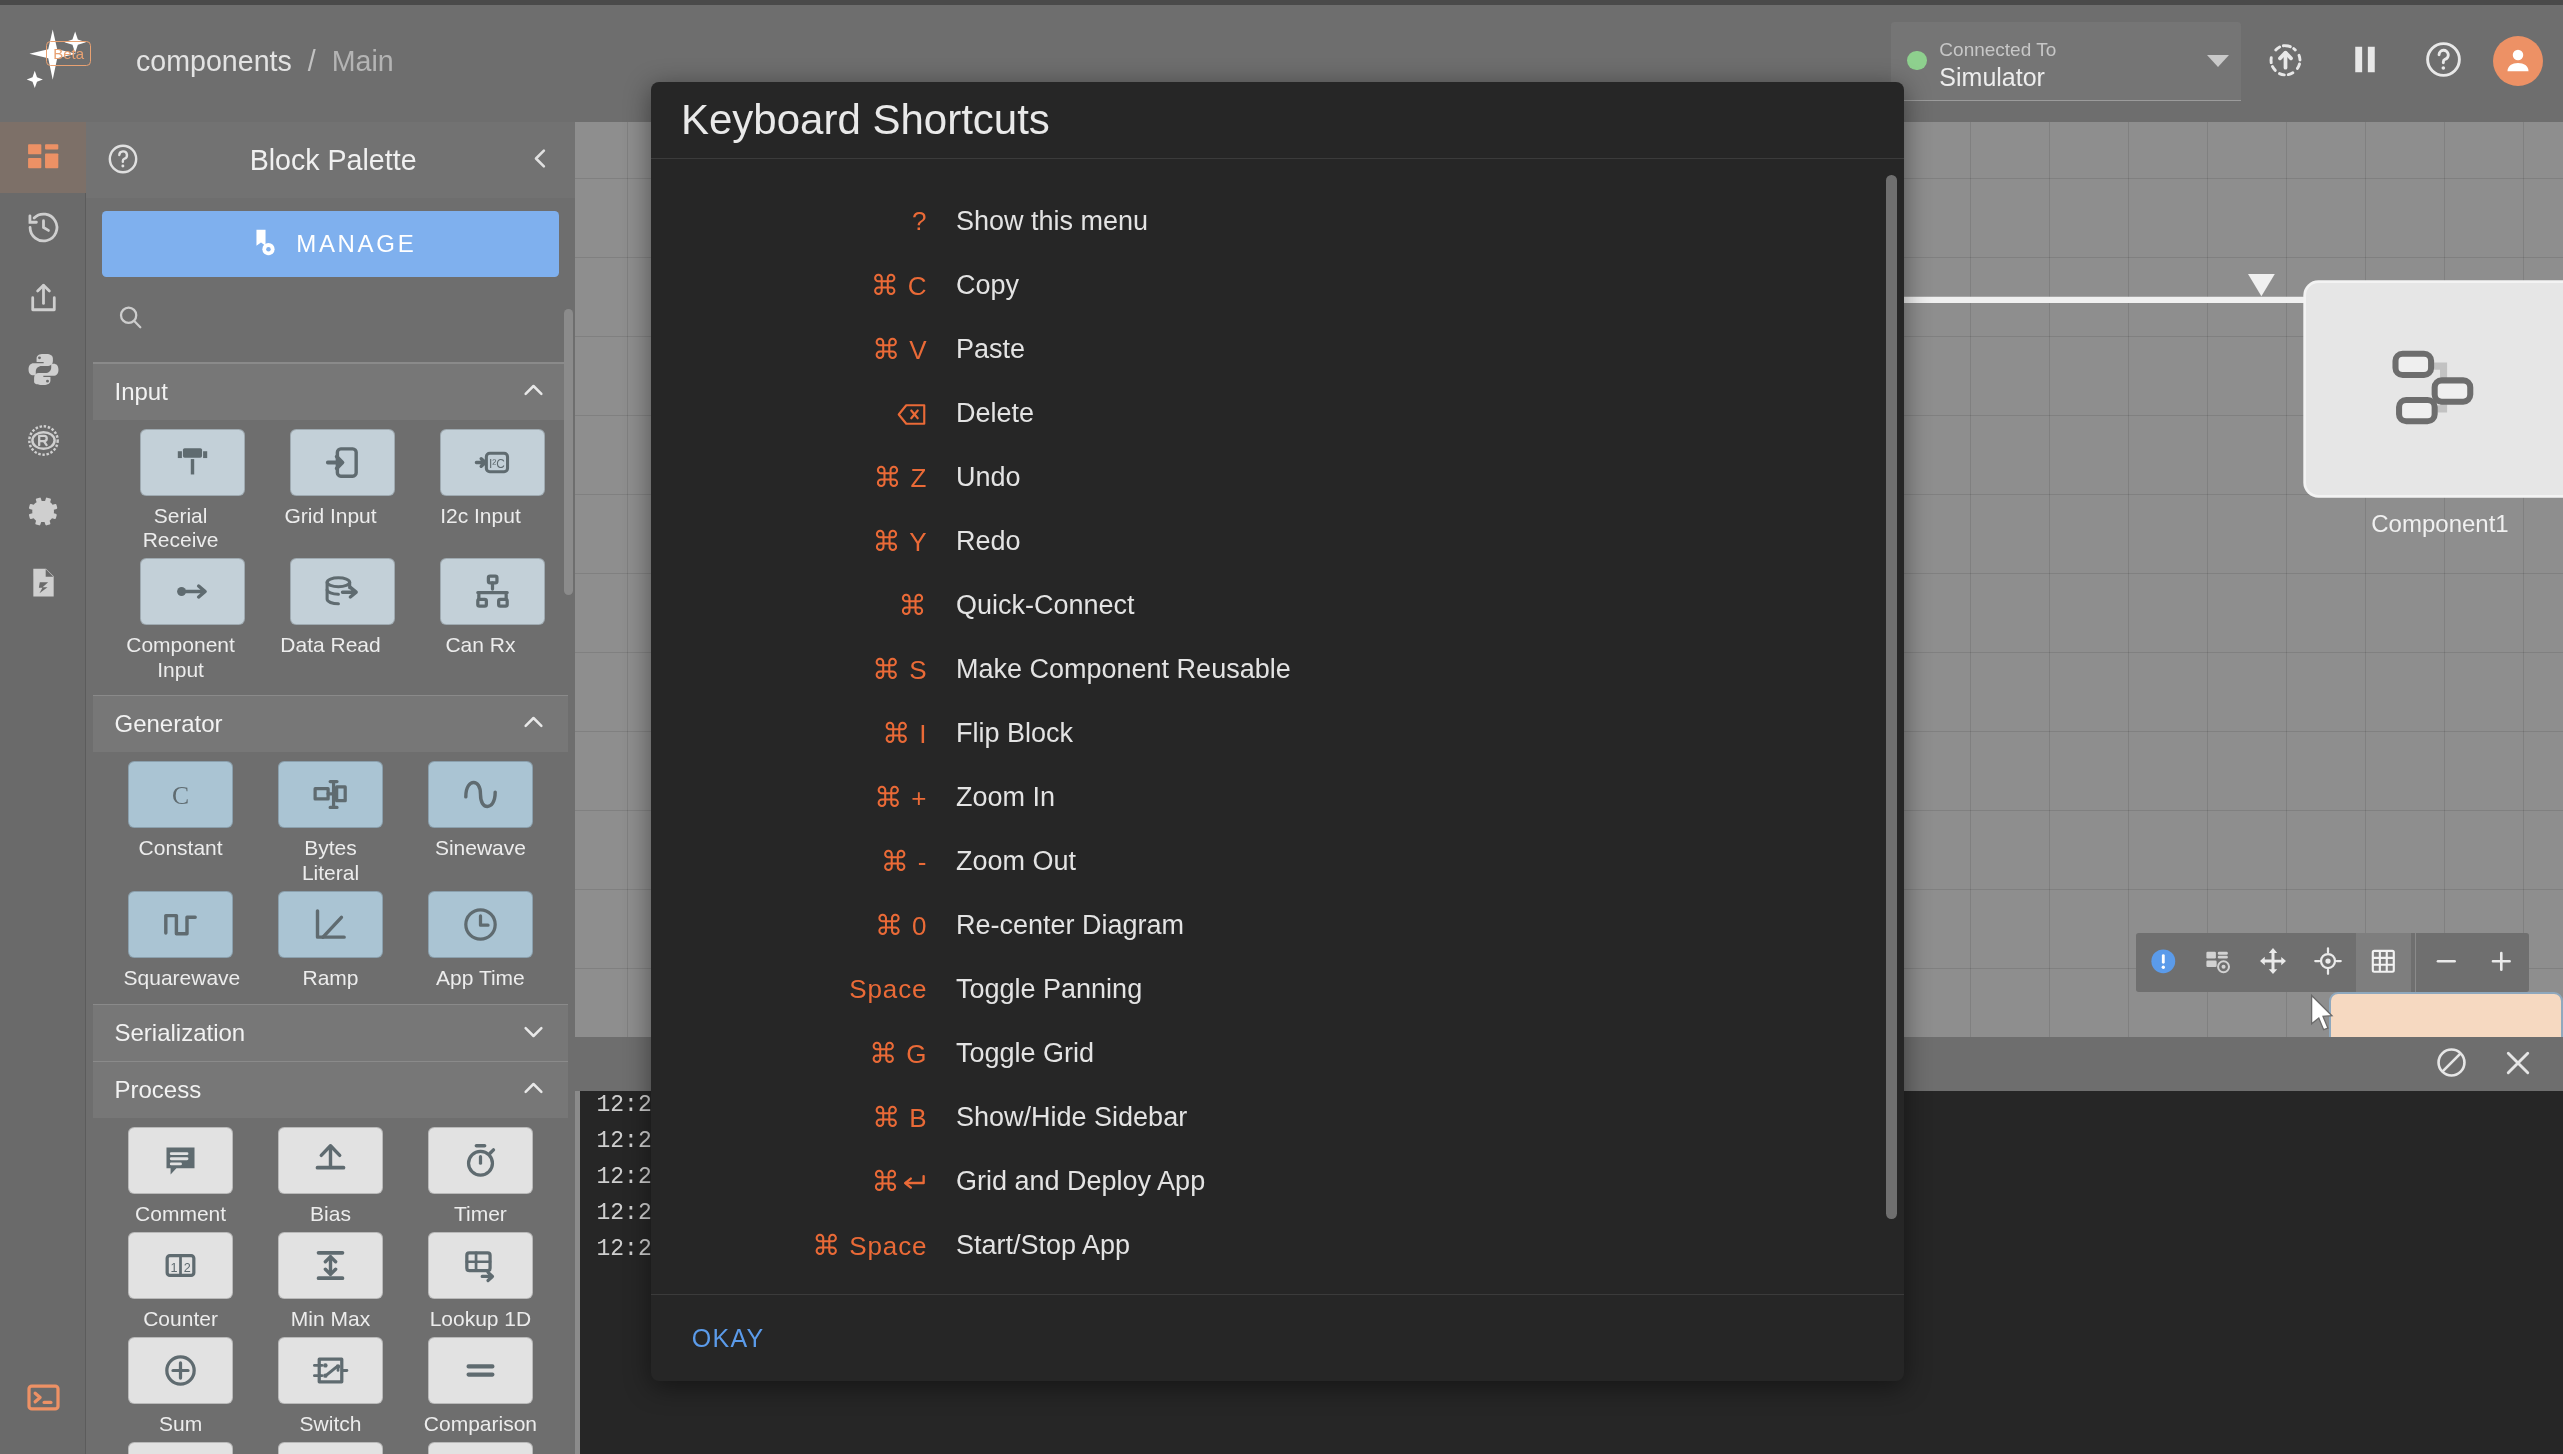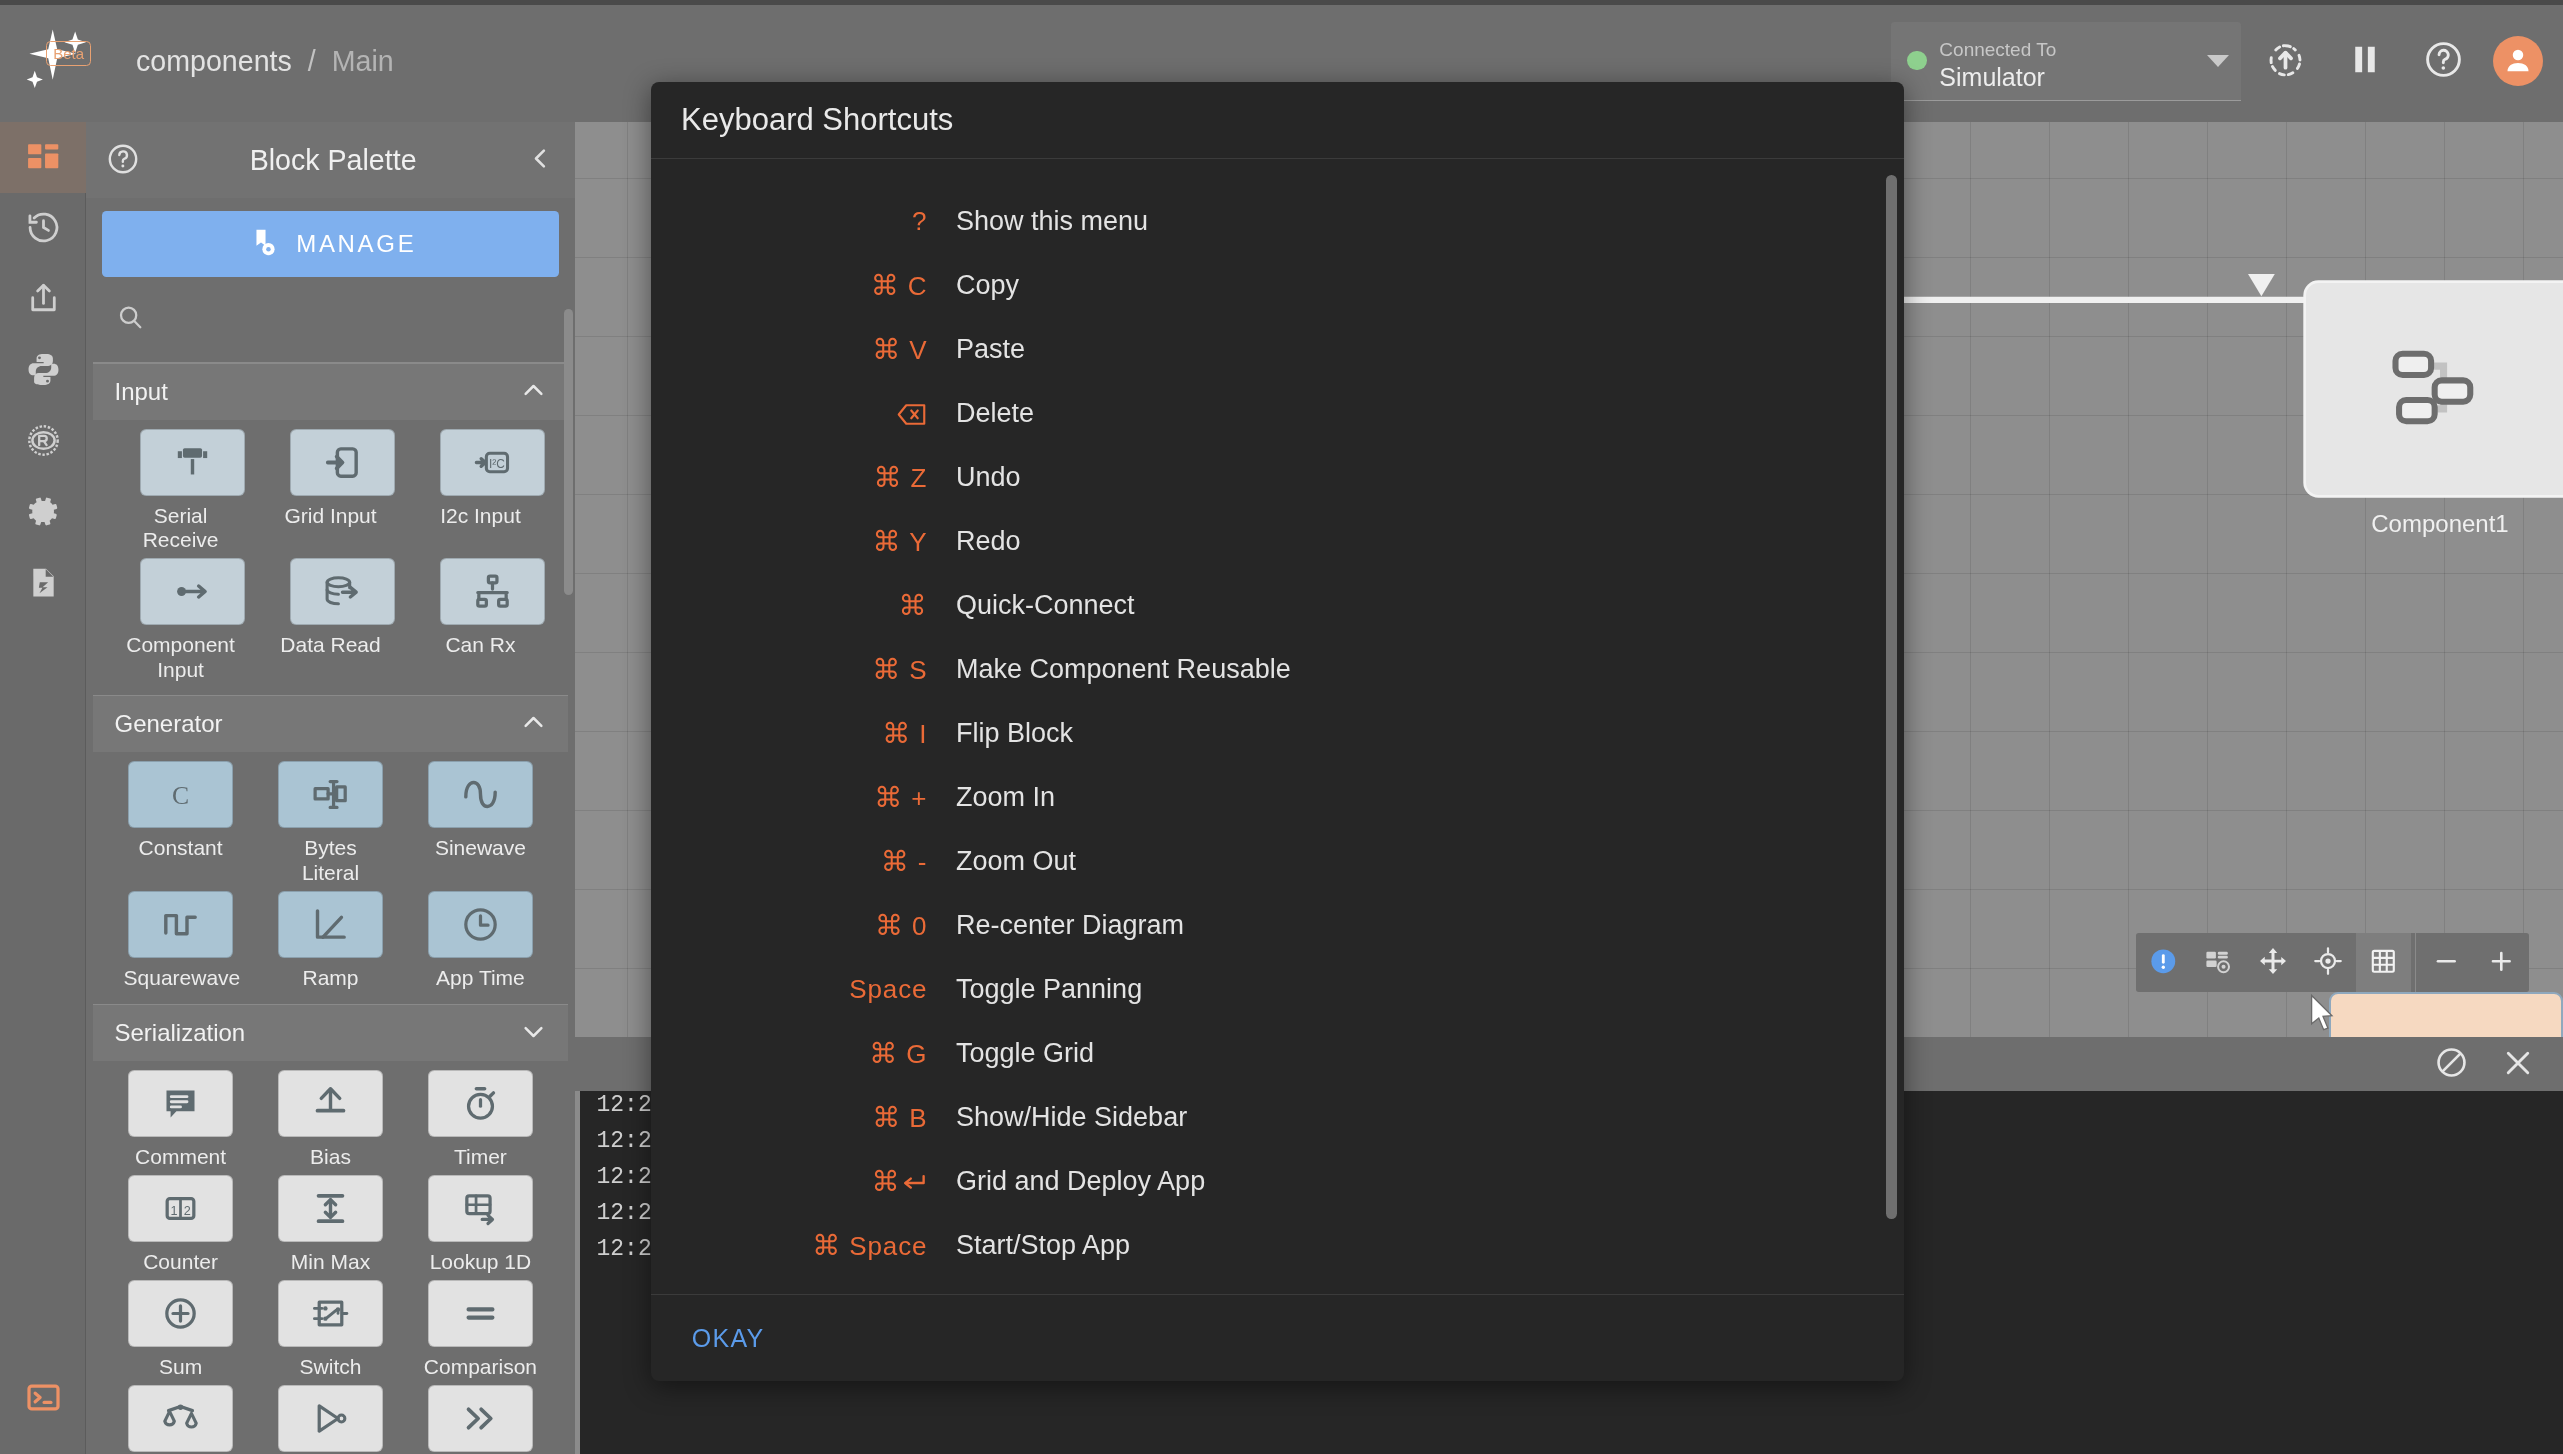--- a/index.html
+++ b/index.html
@@ -217,21 +217,21 @@
   .modal {
     position: absolute; left: 651px; top: 82px; width: 1253px; height: 1299px;
     background: #262626; border-radius: 8px;
     display: flex; flex-direction: column;
     box-shadow: 0 5.4px 27px rgba(0,0,0,.45); pointer-events: auto;
   }
   .modal-header {
     height: 77px; flex: none; display: flex; align-items: center;
     padding: 0 30px; border-bottom: 0.9px solid #3b3b3b;
   }
-  .modal-title { font-size: 31px; color: #e9e9e9; }
+  .modal-title { font-size: 42px; color: #e9e9e9; }
   .modal-body {
     flex: 1; position: relative; overflow: hidden;
     padding: 30px 0 18px 0;
   }
   .shortcut-list { display: flex; flex-direction: column; }
   .shortcut-row {
     display: flex; align-items: center; height: 64px;
   }
   .sc-keys {
     width: 305px; flex: none; text-align: right; padding-right: 28.6px;
@@ -578,20 +578,26 @@
                 <path d="M12 7v5.4h4.4" stroke-width="1.9"></path>
               </svg>
             </div>
             <div class="block-label">App Time</div>
           </div>
         </div>
         <div class="group-header">
           <span class="group-name">Serialization</span>
           <span><svg width="27" height="27" viewBox="0 0 24 24" fill="none" stroke="#e8e8e8" stroke-width="2.2" stroke-linecap="round" stroke-linejoin="round">
               <path d="M5 9l7 7 7-7"></path>
+            </svg></span>
+        </div>
+        <div class="group-header">
+          <span class="group-name">Process</span>
+          <span><svg width="27" height="27" viewBox="0 0 24 24" fill="none" stroke="#e8e8e8" stroke-width="2.2" stroke-linecap="round" stroke-linejoin="round">
+              <path d="M5 15l7-7 7 7"></path>
             </svg></span>
         </div>
         <div class="group-body tone-proc">
           <div class="block-tile">
             <div class="block-icon-box">
               <svg width="55" height="41" viewBox="0 0 24 24" fill="none" stroke="#5f6b70" stroke-width="1.7" stroke-linecap="round" stroke-linejoin="round">
                 <path d="M3.8 4.4h16.4v12.2H9.6l-3.4 3.6v-3.6H3.8z" fill="#5f6b70" stroke="none"></path>
                 <path d="M6.6 8h9.2M6.6 11h9.2M6.6 14h5.4" stroke="#e2e2e2" stroke-width="1.7"></path>
               </svg>
             </div>

